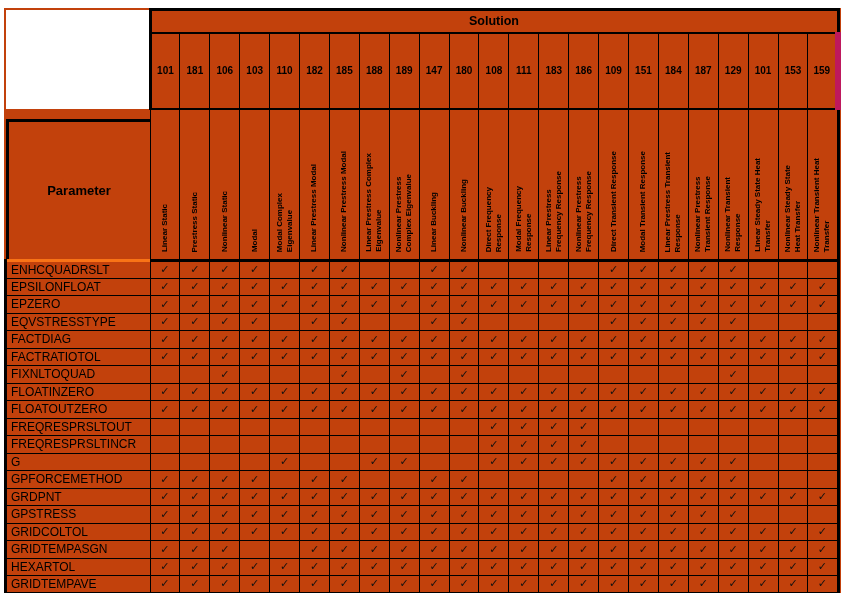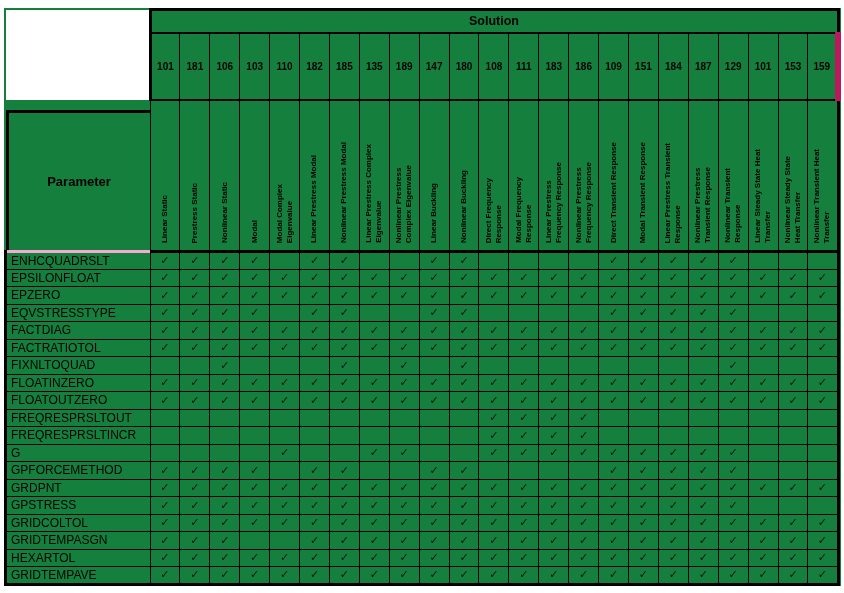--- a/index.html
+++ b/index.html
@@ -12,39 +12,39 @@
     height: 593px;
     overflow: hidden;
     font-family: "Liberation Sans", "DejaVu Sans", sans-serif;
     color: #000;
   }
   table.mtable {
     border-collapse: collapse;
     table-layout: fixed;
     width: 837px;
     margin: 8px 8px 0 4px;
-    background: #15803d;
+    background: #c2410c;
   }
   
   td.corner {
     border: none;
     background: #fff;
     width: 141px;
   }
   
   th.solution {
     border: 3px solid #000;
     border-bottom: 2px solid #000;
     font-size: 12.5px;
     font-weight: bold;
     text-align: center;
     vertical-align: middle;
   }
   tr.r1 { height: 23px; }
-  tr.r2 { height: 67px; }
+  tr.r2 { height: 76px; }
   tr.r3 { height: 152px; }
   tbody tr { height: 17.5px; }
   
   tr.r2 th.num {
     border: 1px solid #000;
     border-top: 2px solid #000;
     border-bottom: 2px solid #000;
     font-size: 10px;
     font-weight: bold;
     text-align: center;
@@ -109,42 +109,42 @@
   tbody td.cell {
     border: 1px solid #000;
     text-align: center;
     vertical-align: middle;
     font-size: 11px;
     line-height: 11px;
     padding: 0;
     color: #111;
   }
   tbody td.cell:last-child { border-right: 3px solid #000; }
-  tbody tr:first-child th, tbody tr:first-child td { border-top: 3px solid #f9a8d4; }
+  tbody tr:first-child th, tbody tr:first-child td { border-top: 3px solid #f97316; }
   tbody tr:last-child th, tbody tr:last-child td { border-bottom: 3px solid #000; }
 </style>
 </head>
 <body>
 
 <table class="mtable">
   <thead>
     <tr class="r1">
       <td class="corner"></td>
       <th class="solution" id="solution-th" colspan="23">Solution</th>
     </tr>
     <tr class="r2" id="num-row">
       <td class="corner"></td>
     <th class="num">101</th>
         <th class="num">181</th>
         <th class="num">106</th>
         <th class="num">103</th>
         <th class="num">110</th>
         <th class="num">182</th>
         <th class="num">185</th>
-        <th class="num">135</th>
+        <th class="num">188</th>
         <th class="num">189</th>
         <th class="num">147</th>
         <th class="num">180</th>
         <th class="num">108</th>
         <th class="num">111</th>
         <th class="num">183</th>
         <th class="num">186</th>
         <th class="num">109</th>
         <th class="num">151</th>
         <th class="num">184</th>

